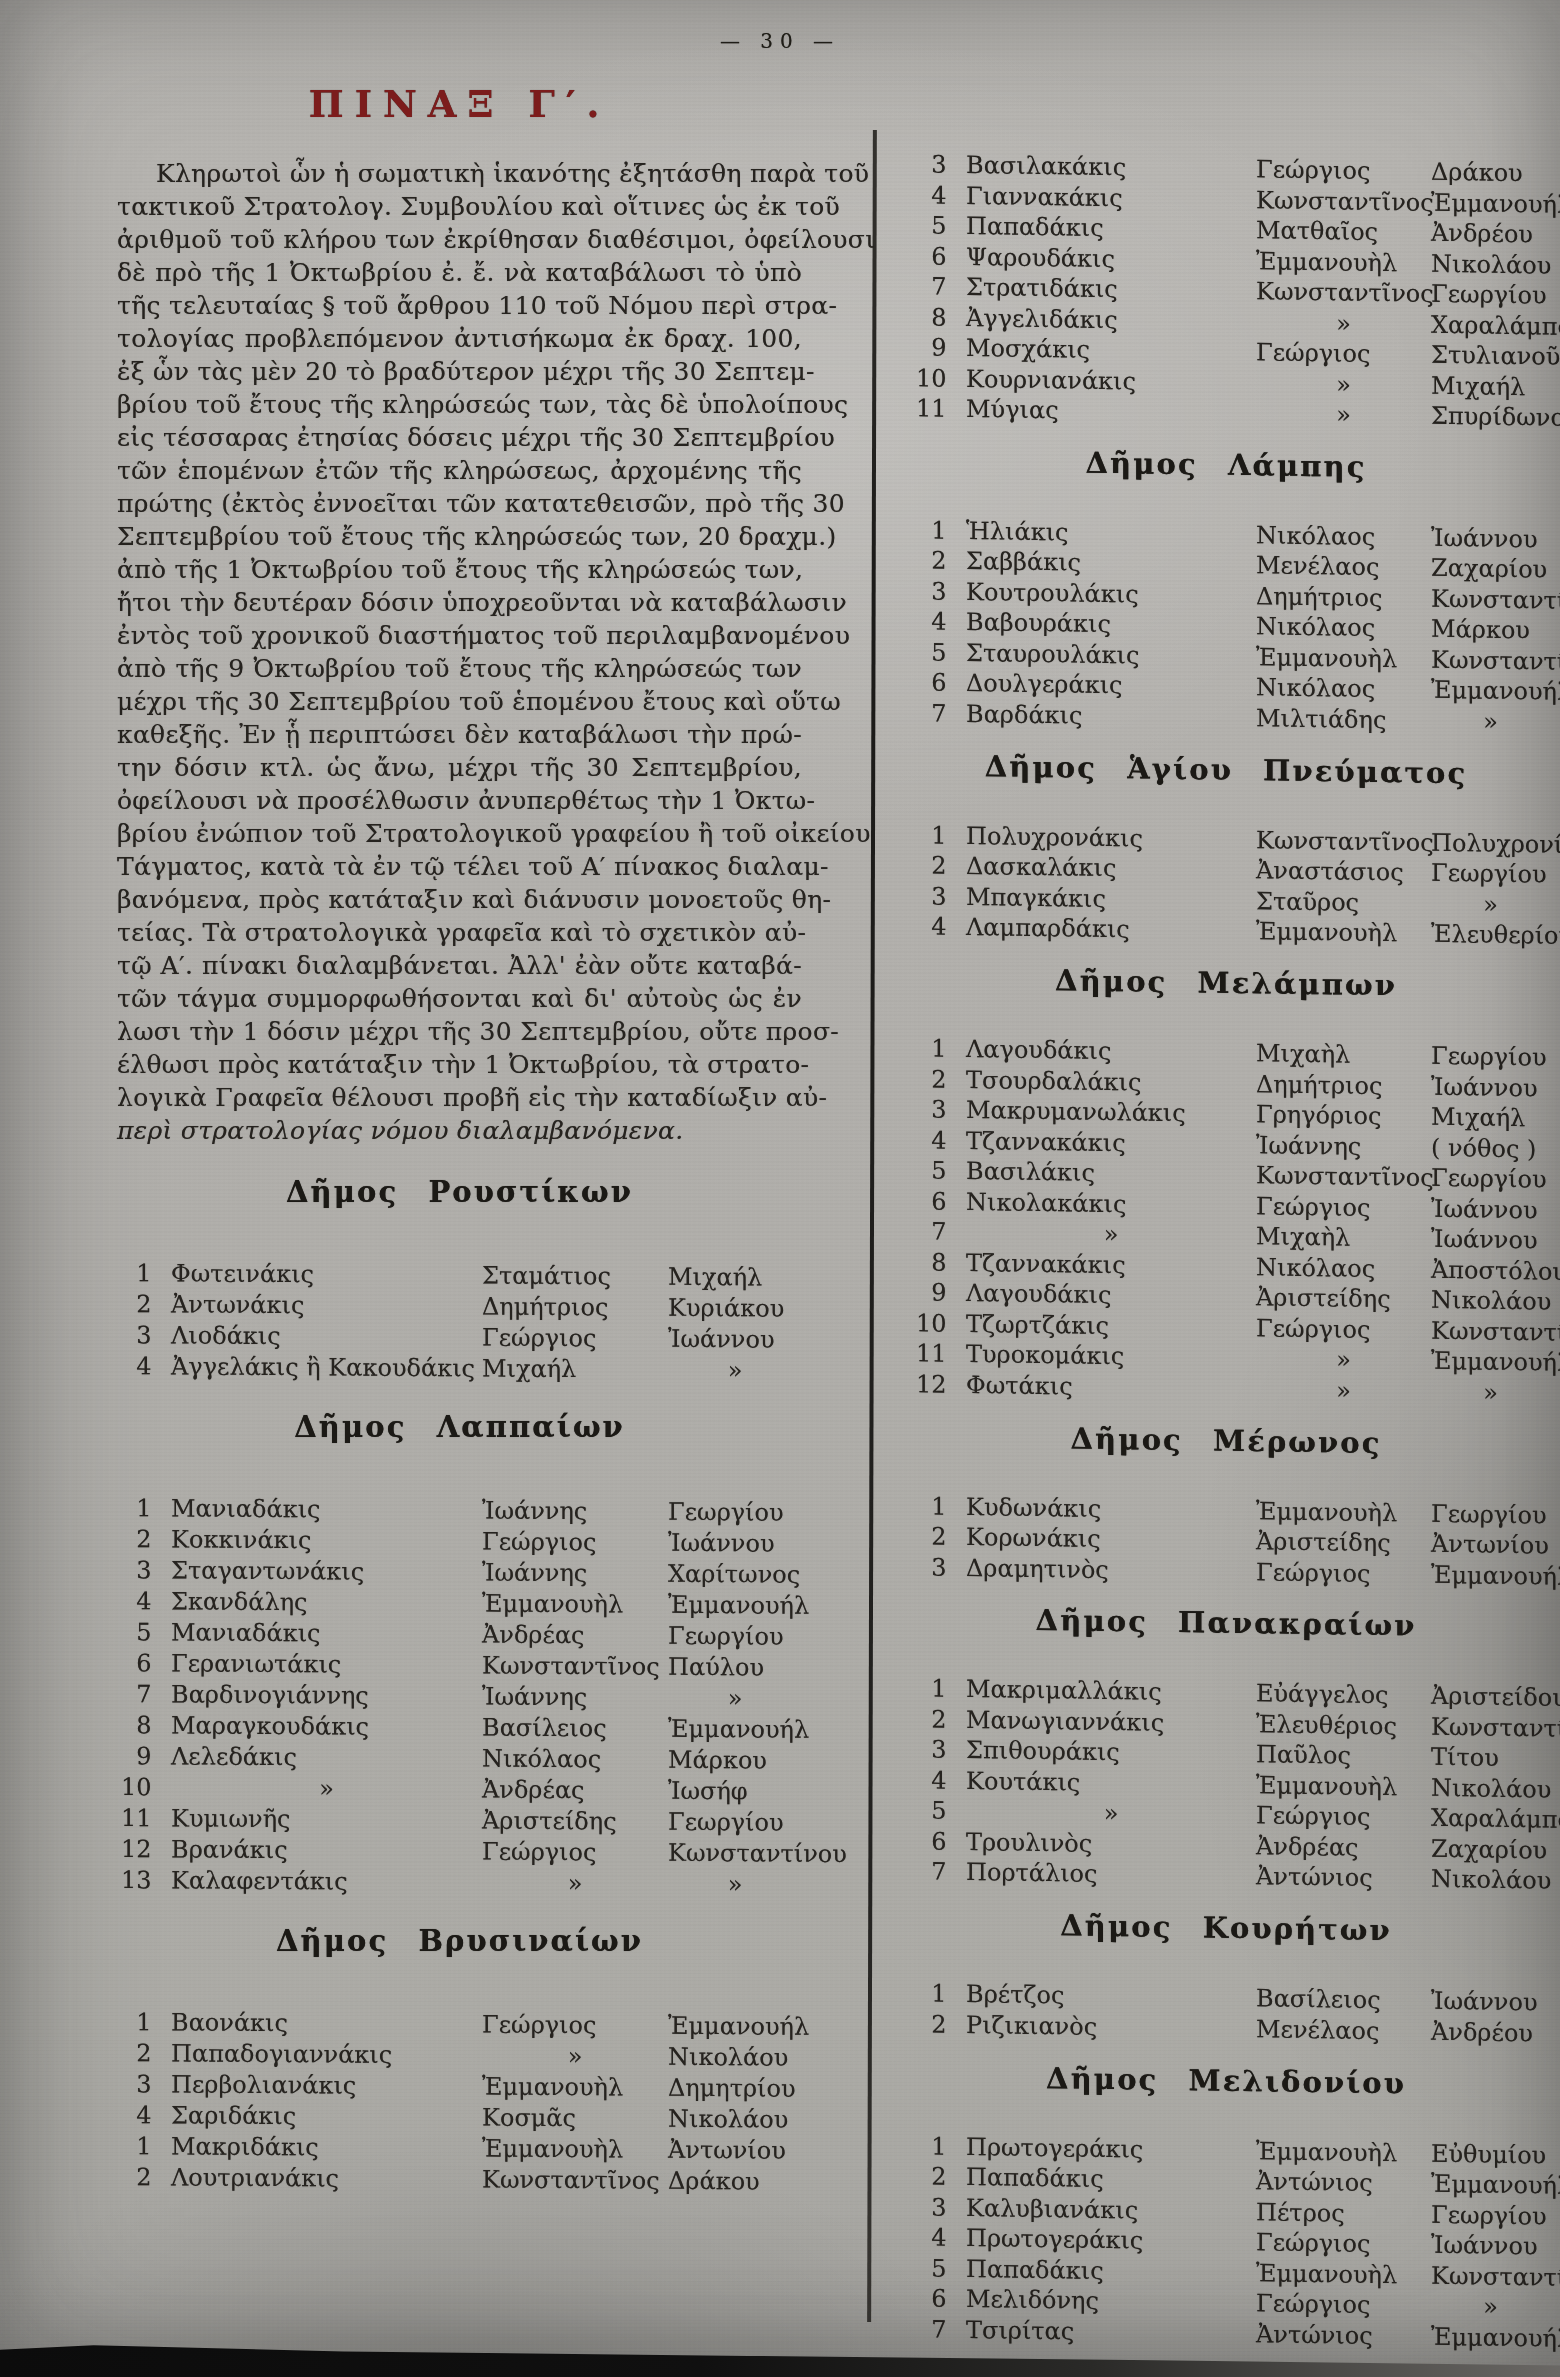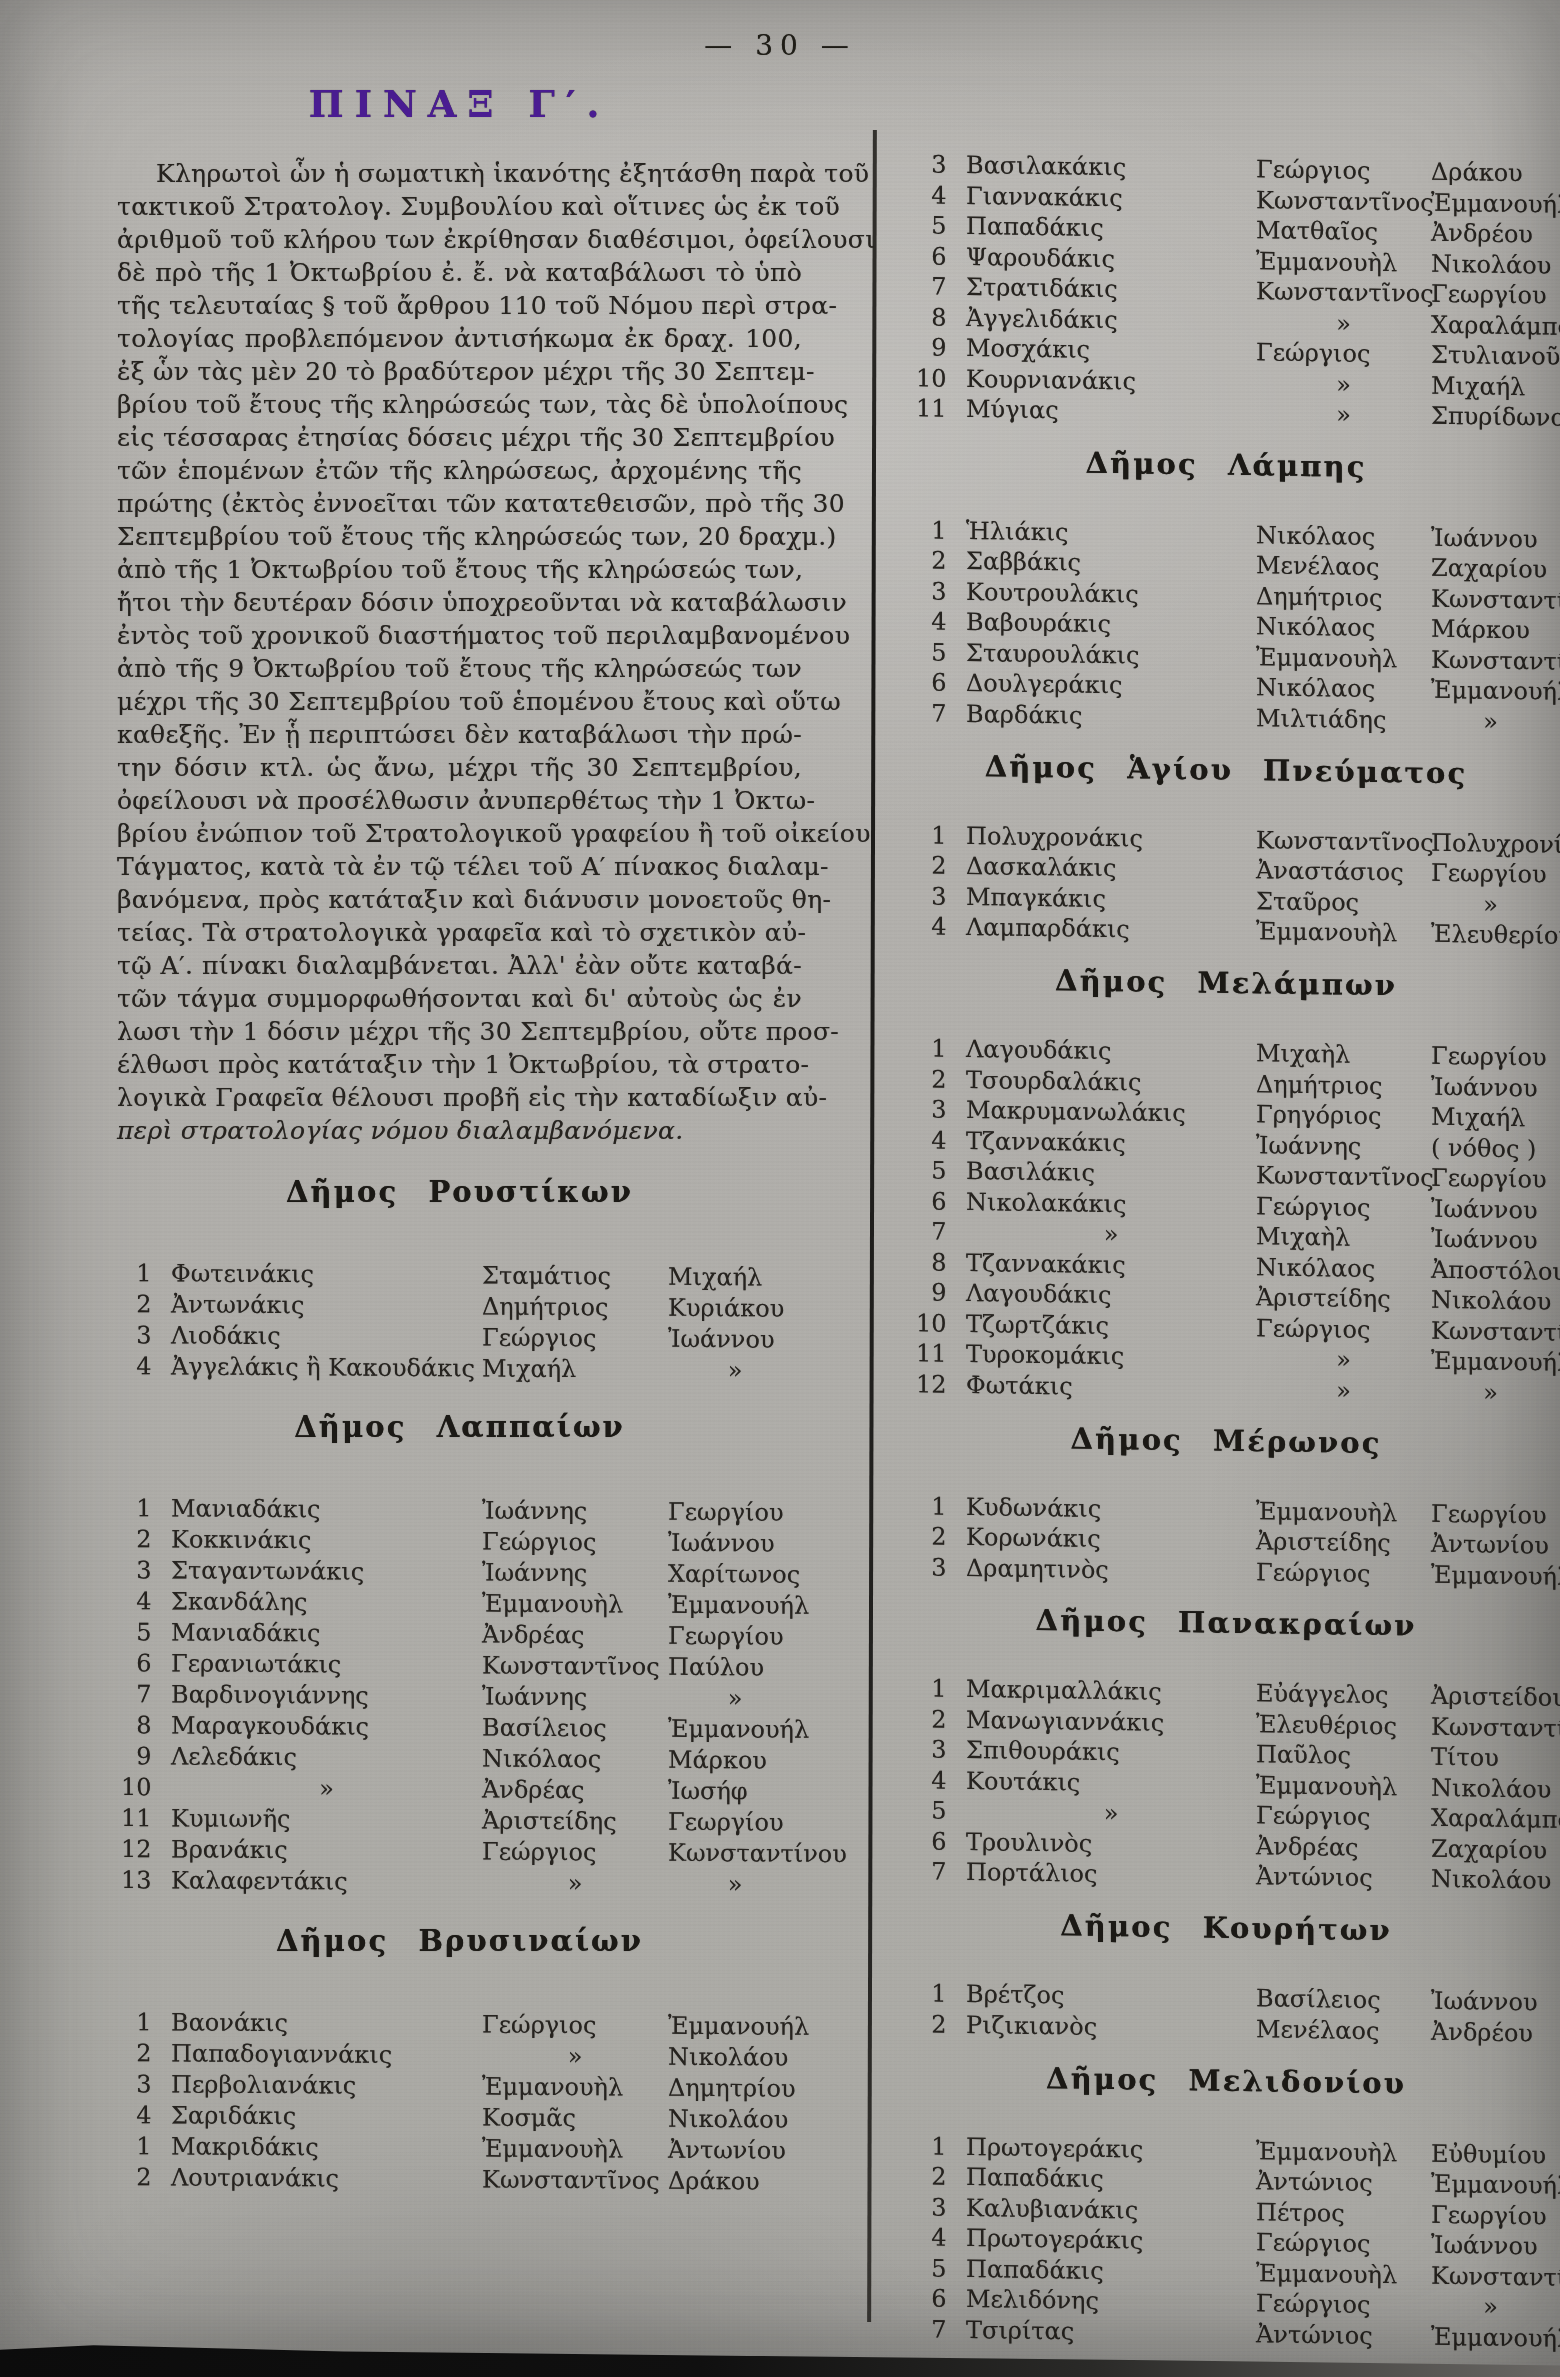--- a/index.html
+++ b/index.html
@@ -27,35 +27,35 @@
     position:absolute; inset:0; pointer-events:none;
     box-shadow: inset 0 0 153px rgba(20,20,20,0.28), inset 0 -28px 83px rgba(10,10,10,0.18);
   }
   .bottom-band {
     position:absolute; left:0; bottom:0; width:100%; height:44px;
     background: linear-gradient(90deg, #0c0c0c 0%, #101010 45%, #2a2a28 70%, #6a6865 100%);
     clip-path: polygon(0 38%, 6% 28%, 22% 42%, 48% 52%, 74% 62%, 100% 74%, 100% 100%, 0 100%);
   }
   .page-number {
     position:absolute; top:29px; left:0; width:100%;
-    text-align:center; font-size:28px; letter-spacing:7px; color:#222019;
+    text-align:center; font-size:20px; letter-spacing:7px; color:#222019;
     text-shadow:0 0 0.7px rgba(25,23,20,0.6);
   }
   .divider {
     position:absolute; left:870px; top:130px; width:3.5px; height:2192px;
     background:linear-gradient(180deg,#35332f 0%, #1b1a18 20%, #232220 80%, #393733 100%);
     transform:rotate(0.15deg);
   }
   .col { position:absolute; }
   .col-left { left:117px; top:82px; width:685px; }
   .col-right { left:902px; top:149px; width:648px; transform:skewY(0.85deg); transform-origin:0 0; }
 
   .table-title {
     text-align:center; font-weight:700; font-size:37px; letter-spacing:11px;
-    color:#4c1d95; margin:0 0 30.5px 0;
+    color:#7f1d1d; margin:0 0 30.5px 0;
     text-shadow:0 0 0.7px rgba(20,18,15,0.8);
   }
   .paragraph { font-size:25px; line-height:33px; letter-spacing:0.3px;
     text-shadow:0 0 0.7px rgba(30,28,25,0.55); }
   .pline { text-align:justify; text-align-last:justify; white-space:nowrap; }
   .pline.first { text-indent:39px; }
   .pline.last { text-align-last:left;font-style:italic; }
 
   .section-heading {
     text-align:center; font-weight:700; font-size:29px;

